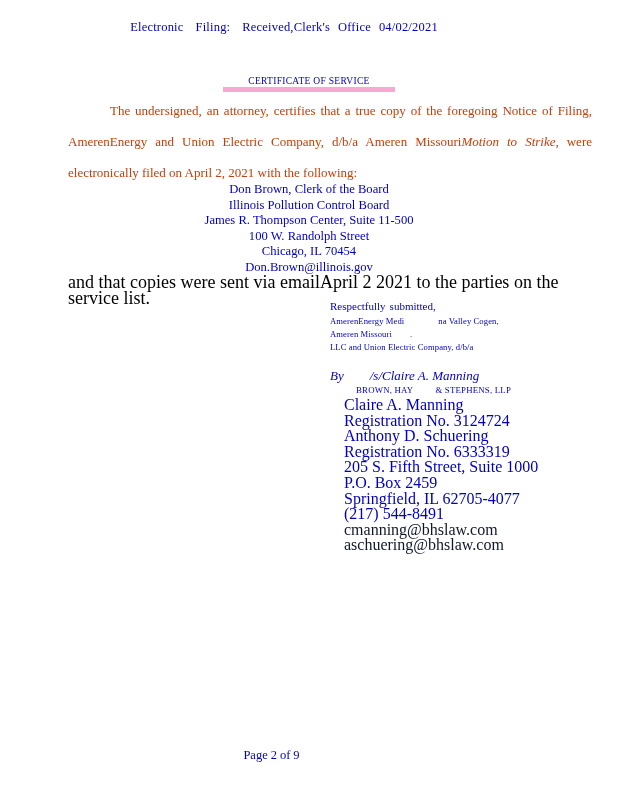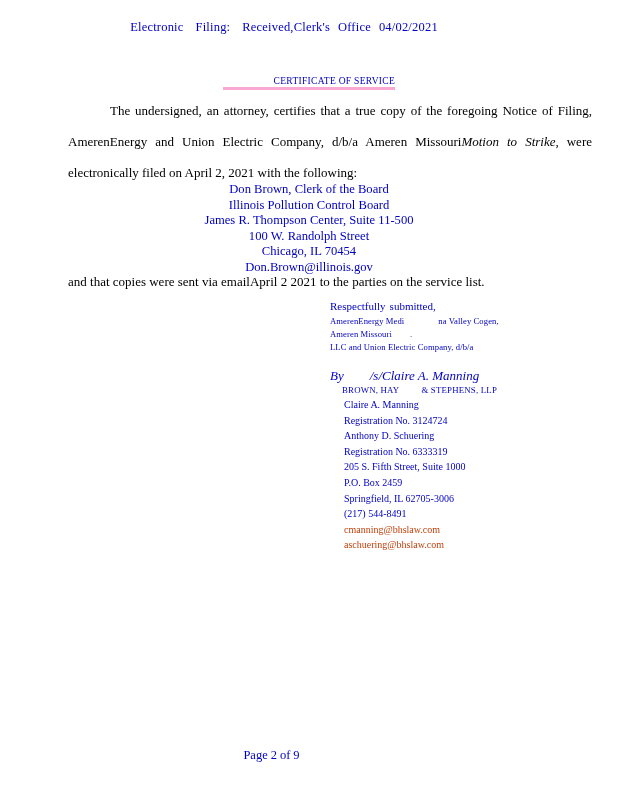--- a/index.html
+++ b/index.html
@@ -39,33 +39,33 @@
     top: 70px;
     left: 0;
     width: 618px;
     text-align: center;
   }
   .cert {
     display: inline-block;
     font-size: 9.5px;
     color: #0000c0;
     letter-spacing: 0.3px;
-    border-bottom: 3px solid #f9a8d4;
+    border-bottom: 5px solid #f9a8d4;
     padding: 0 0 1px 0;
     width: 172px;
-    text-align: right;
+    text-align: center;
   }
 
   .para1 {
     position: absolute;
     top: 95px;
     left: 68px;
     width: 524px;
     font-size: 13px;
-    color: #000000;
+    color: #c2410c;
     line-height: 31px;
     text-align: justify;
   }
   .para1 .indent { display: inline-block; width: 42px; }
   .ital { font-style: italic; }
 
   .addr {
     position: absolute;
     top: 182px;
     left: 0;
@@ -74,21 +74,21 @@
     font-size: 12.6px;
     color: #0000c0;
     line-height: 15.5px;
   }
 
   .para2 {
     position: absolute;
     top: 274px;
     left: 68px;
     width: 524px;
-    font-size: 13px;
+    font-size: 18px;
     color: #000000;
     line-height: 16px;
   }
 
   .sig {
     position: absolute;
     top: 300px;
     left: 330px;
     width: 280px;
     color: #0000c0;
@@ -107,31 +107,31 @@
 
   .byline {
     margin-top: 14px;
     font-size: 13px;
     font-style: italic;
   }
   .byline .g1 { display: inline-block; width: 26px; }
   .firm {
     font-size: 8.8px;
     letter-spacing: 0.2px;
-    margin-left: 12px;
+    margin-left: 26px;
     line-height: 12px;
   }
   .firm .g2 { display: inline-block; width: 22px; }
   .block {
     margin-left: 14px;
-    font-size: 10px;
+    font-size: 16px;
     line-height: 15.6px;
     margin-top: 1px;
   }
-  .email { color: #c2410c; }
+  .email { color: #0f172a; }
 
   .footer {
     position: absolute;
     top: 748px;
     left: 0;
     width: 543px;
     text-align: center;
     font-size: 12.5px;
     color: #0000c0;
   }
@@ -188,21 +188,21 @@
       <span>BROWN, HAY</span><span class="g2"></span><span>&amp;  STEPHENS, LLP</span>
     </div>
 
     <div class="block">
       <div>Claire A. Manning</div>
       <div>Registration No. 3124724</div>
       <div>Anthony D. Schuering</div>
       <div>Registration No. 6333319</div>
       <div>205 S. Fifth Street, Suite 1000</div>
       <div>P.O. Box 2459</div>
-      <div>Springfield, IL  62705-3006</div>
+      <div>Springfield, IL  62705-4077</div>
       <div>(217) 544-8491</div>
       <div class="email">cmanning@bhslaw.com</div>
       <div class="email">aschuering@bhslaw.com</div>
     </div>
   </div>
 
   <div class="footer">
     <span>Page</span><span class="g"></span><span>2</span><span class="g"></span><span>of</span><span class="g"></span><span>9</span>
   </div>
 

